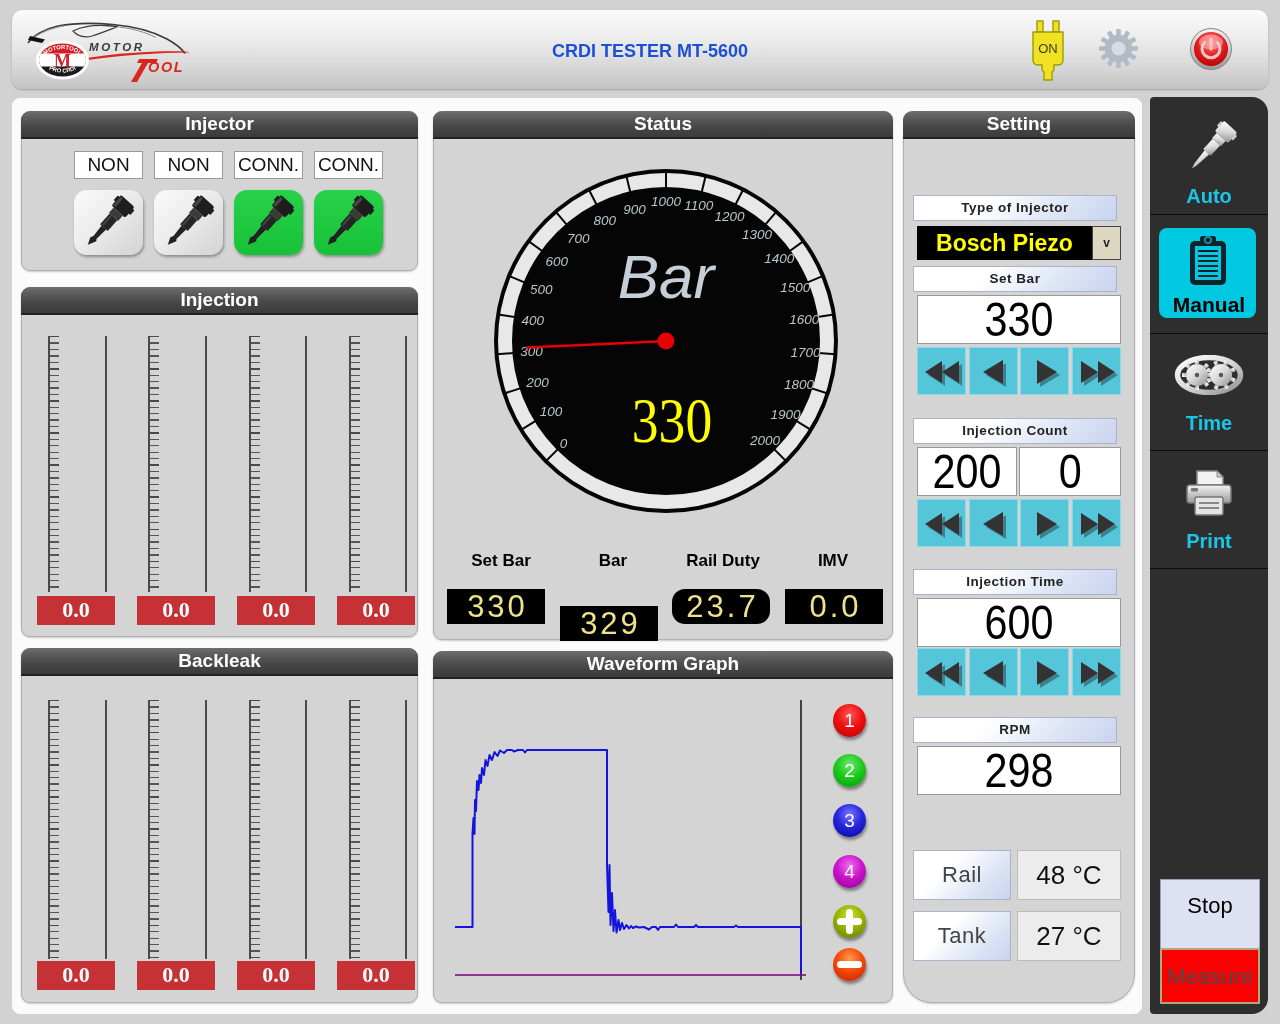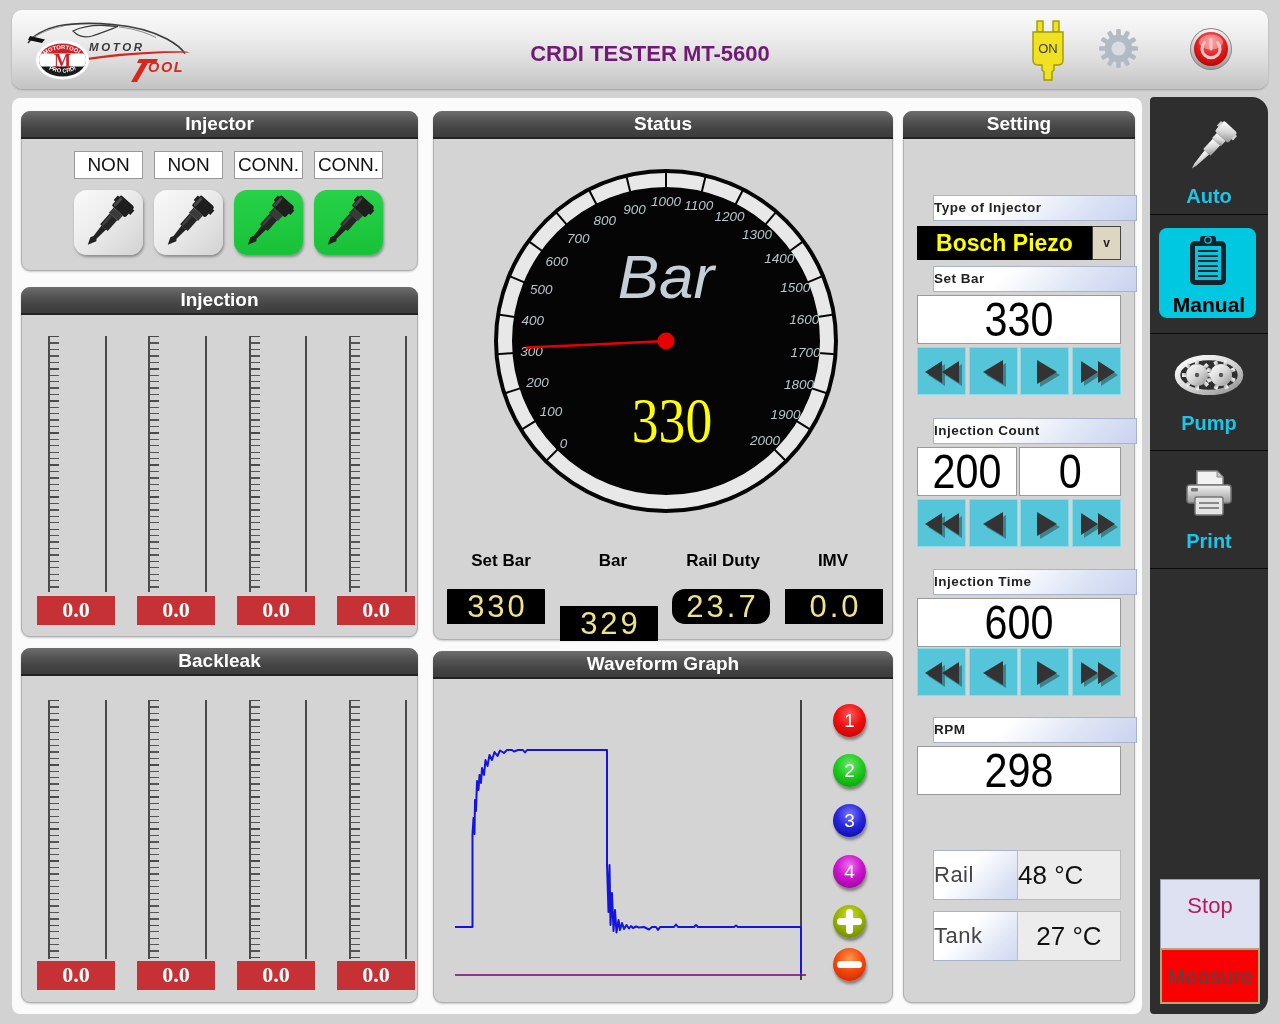--- a/index.html
+++ b/index.html
@@ -4,38 +4,38 @@
 <style>
 * { margin:0; padding:0; box-sizing:border-box; }
 html,body { width:1280px; height:1024px; overflow:hidden; background:#d2d2d2; font-family:"Liberation Sans", sans-serif; }
 #page { position:relative; width:1280px; height:1024px; }
 .abs { position:absolute; }
 
 
 #hdr { left:12px; top:10px; width:1256px; height:79px; border-radius:10px;
   background:linear-gradient(180deg,#fbfbfb 0%,#ededed 35%,#d9d9d9 70%,#c3c3c3 100%);
   box-shadow:0 1px 2px rgba(0,0,0,0.25); }
-#title { left:20px; top:41px; width:1260px; text-align:center; font-size:22px; font-weight:bold; color:#701a75; }
+#title { left:20px; top:41px; width:1260px; text-align:center; font-size:18px; font-weight:bold; color:#1d4ed8; }
 
 
 #frame { left:12px; top:98px; width:1130px; height:916px; background:#fbfbfb; border-radius:8px; }
 
 
 .panel { position:absolute; background:#d4d4d4; border:1px solid #b0b0b0; border-radius:9px; box-shadow:0 1px 2px rgba(0,0,0,0.2); }
 .phead { position:absolute; left:-1px; top:-1px; right:-1px; height:28px; border-radius:9px 9px 0 0;
   background:linear-gradient(180deg,#6e6e6e 0%,#555 35%,#434343 70%,#3c3c3c 100%);
   border-bottom:2px solid #222;
   color:#fff; font-weight:bold; font-size:19px; text-align:center; line-height:26px; }
 
 #p-injector { left:21px; top:111px; width:397px; height:160px; }
 #p-injection { left:21px; top:287px; width:397px; height:350px; }
 #p-backleak { left:21px; top:648px; width:397px; height:355px; }
 #p-status { left:433px; top:111px; width:460px; height:529px; }
 #p-wave { left:433px; top:651px; width:460px; height:352px; }
-#p-setting { left:903px; top:111px; width:232px; height:892px; }
+#p-setting { left:903px; top:111px; width:232px; height:892px;border-radius:29px; }
 
 
 .nonbox { position:absolute; top:39px; width:69px; height:28px; background:#fff; border:1px solid #999; font-size:19px; color:#111; text-align:center; line-height:26px; }
 .injbtn { position:absolute; top:78px; width:69px; height:65px; border-radius:13px; }
 .injbtn.gray { background:linear-gradient(135deg,#fafafa 0%,#ececec 45%,#d2d2d2 100%); box-shadow:1px 2px 3px rgba(0,0,0,0.35); }
 .injbtn.green { background:linear-gradient(180deg,#27d148 0%,#17c238 100%); box-shadow:1px 2px 3px rgba(0,0,0,0.35); }
 
 
 .ruler { position:absolute; width:11px; border-left:2px solid #4a4a4a;
   background-image:
@@ -45,41 +45,41 @@
   background-size: 9px 1.4px, 9px 100%, 5px 100%;
   background-repeat:no-repeat,repeat,repeat; }
 .track { position:absolute; width:2px; background:#4a4a4a; }
 .redbox { position:absolute; width:78px; height:29px; background:#c53134; color:#fff; font-family:"Liberation Serif",serif; font-weight:bold; font-size:22px; text-align:center; line-height:28px; }
 
 
 .glabel { position:absolute; top:439px; width:100px; text-align:center; font-size:17px; font-weight:bold; color:#000; }
 .gval { position:absolute; top:477px; height:35px; background:#000; color:#efe38a; font-size:31px; letter-spacing:3px; text-indent:3px; text-align:center; line-height:35px; }
 
 
-.slabel { position:absolute; left:29px; width:204px; height:26px; border:1px solid #aab2cc;
+.slabel { position:absolute; left:9px; width:204px; height:26px; border:1px solid #aab2cc;
   background:linear-gradient(135deg,#ffffff 0%,#ffffff 35%,#dde5f5 70%,#c9d3ef 100%);
-  font-size:13.5px; font-weight:bold; letter-spacing:0.5px; color:#222; line-height:24px; }
+  font-size:13.5px; font-weight:bold; letter-spacing:0.5px; color:#222; text-align:center; line-height:24px; }
 .wbox { position:absolute; background:#fff; border:1px solid #999; color:#000; text-align:center; }
 .num { font-size:48px; line-height:47px; }
 .num span { display:inline-block; transform:scaleX(0.86); transform-origin:center; }
 .btnrow { position:absolute; left:13px; width:204px; height:48px; }
 .cyb { position:absolute; top:0; width:49px; height:48px; background:#55c6d9; border:1px solid #8adbe8; }
 .cyb svg { position:absolute; left:0; top:0; }
 
 
 .wbtn { position:absolute; left:399px; width:33px; height:33px; border-radius:50%;
   color:#fff; font-size:19px; text-align:center; line-height:33px;
   box-shadow:1px 3px 3px rgba(0,0,0,0.4); }
 
 
 #sidebar { left:1150px; top:97px; width:118px; height:917px; background:#2e2e2e; border-radius:4px 16px 16px 4px; }
 .sdiv { position:absolute; left:0; width:118px; height:1px; background:#0a0a0a; }
 .stext { position:absolute; width:118px; text-align:center; font-weight:bold; font-size:20px; color:#1cc5e8; }
 #manualbox { position:absolute; left:9px; top:131px; width:97px; height:90px; background:#00c8e0; border-radius:8px; }
-#stopbtn { position:absolute; left:10px; top:782px; width:100px; height:72px; background:#dde1f2; border:1px solid #9aa0b8; color:#be185d; font-size:22px; text-align:center; line-height:52px; }
+#stopbtn { position:absolute; left:10px; top:782px; width:100px; height:72px; background:#dde1f2; border:1px solid #9aa0b8; color:#000000; font-size:22px; text-align:center; line-height:52px; }
 #measurebtn { position:absolute; left:10px; top:851px; width:100px; height:56px; background:#fb0000; border:2px solid #b0a878; color:#4a4a4a; font-size:22px; text-align:center; line-height:53px; }
 </style>
 </head>
 <body>
 <div id="page">
   <svg width="0" height="0" style="position:absolute">
     <defs>
       <linearGradient id="silv" x1="0" y1="0" x2="1" y2="1">
         <stop offset="0" stop-color="#ffffff"></stop>
           <stop offset="0.5" stop-color="#d8d8d8"></stop>
@@ -448,21 +448,21 @@
             </g>
             <g fill="#333">
               <path d="M8,13 L25,24 L8,35 z M25,13 L42,24 L25,35 z"></path>
             </g>
           </svg>
         </div>
       </div>
     <div class="slabel" style="top:605px;">RPM</div>
     <div class="wbox num" style="left:13px; top:634px; width:204px; height:49px;"><span>298</span></div>
     <div class="slabel" style="top:738px; width:98px; height:50px; font-size:22px; font-weight:normal; color:#444; line-height:48px;">Rail</div>
-    <div class="abs" style="left:113px; top:738px; width:104px; height:50px; background:#ececec; border:1px solid #bbb; color:#111; font-size:26px; text-align:left; line-height:48px;">48 °C</div>
+    <div class="abs" style="left:113px; top:738px; width:104px; height:50px; background:#ececec; border:1px solid #bbb; color:#111; font-size:26px; text-align:center; line-height:48px;">48 °C</div>
     <div class="slabel" style="top:799px; width:98px; height:50px; font-size:22px; font-weight:normal; color:#444; line-height:48px;">Tank</div>
     <div class="abs" style="left:113px; top:799px; width:104px; height:50px; background:#ececec; border:1px solid #bbb; color:#111; font-size:26px; text-align:center; line-height:48px;">27 °C</div>
   </div>
 
   <div id="sidebar" class="abs">
     <svg class="abs" style="left:31px; top:22px;" width="58" height="60" viewBox="0 0 58 60">
       <use href="#inj-silver" transform="translate(30,29) rotate(43) translate(0,-29)"></use>
     </svg>
     <div class="stext" style="top:88px;">Auto</div>
     <div class="sdiv" style="top:117px;"></div>
@@ -506,21 +506,21 @@
             <rect x="-2" y="-15" width="4" height="4.5" transform="rotate(135)"></rect>
           <rect x="-2" y="-15" width="4" height="4.5" transform="rotate(180)"></rect>
             <rect x="-2" y="-15" width="4" height="4.5" transform="rotate(225)"></rect>
           <rect x="-2" y="-15" width="4" height="4.5" transform="rotate(270)"></rect>
             <rect x="-2" y="-15" width="4" height="4.5" transform="rotate(315)"></rect>
         </g>
       </g>
       <circle cx="23" cy="20" r="2.2" fill="#555"></circle>
       <circle cx="47" cy="20" r="2.2" fill="#555"></circle>
     </svg>
-    <div class="stext" style="top:315px;">Pump</div>
+    <div class="stext" style="top:315px;">Time</div>
     <div class="sdiv" style="top:353px;"></div>
     <svg class="abs" style="left:33px; top:372px;" width="52" height="50" viewBox="0 0 52 50">
       <path d="M14,2 L34,2 L40,8 L40,16 L14,16 z" fill="#f2f2f2" stroke="#888" stroke-width="1.5"></path>
       <path d="M34,2 L34,8 L40,8 z" fill="#c8c8c8" stroke="#888" stroke-width="1"></path>
       <rect x="4" y="16" width="44" height="18" rx="3" fill="url(#silv2)" stroke="#777" stroke-width="1.5"></rect>
       <rect x="8" y="19" width="7" height="3.5" rx="1" fill="#777"></rect>
       <rect x="12" y="28" width="28" height="18" rx="2" fill="#e4e4e4" stroke="#777" stroke-width="1.5"></rect>
       <line x1="16" y1="34" x2="36" y2="34" stroke="#888" stroke-width="2"></line>
       <line x1="16" y1="39" x2="36" y2="39" stroke="#888" stroke-width="2"></line>
     </svg>

